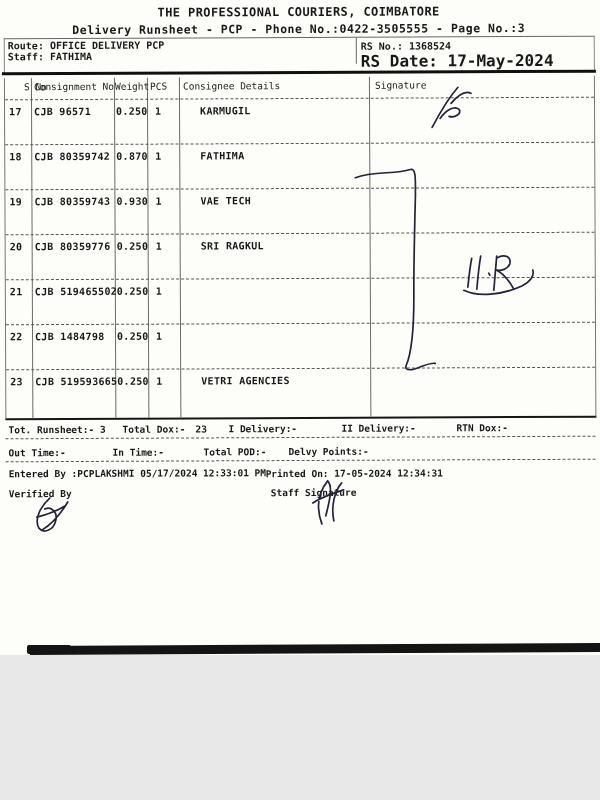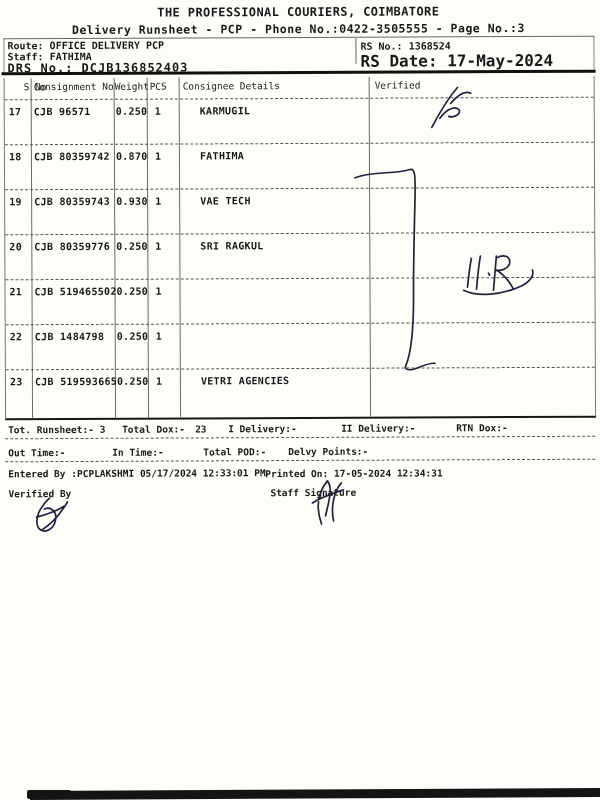--- a/index.html
+++ b/index.html
@@ -1,17 +1,17 @@
 <!DOCTYPE html>
 <html><head>
 <meta charset="utf-8">
 <style>
   html,body { margin:0; padding:0; background:#e8e8e8; }
   .page {
-    position:relative; width:600px; height:800px; margin:0 auto;
+    position:relative; width:600px; height:655px; margin:0 auto;
     background:#fdfdfa; overflow:hidden;
     font-family:"DejaVu Sans Mono", monospace; color:#181818;
   }
   .doc { position:absolute; inset:0; transform:rotate(-0.25deg); }
   .abs { position:absolute; white-space:nowrap; }
 
   .title    { top:5px;  left:0; width:100%; text-align:center; font-size:12px; font-weight:bold; letter-spacing:0.4px; }
   .subtitle { top:22px; left:0; width:100%; text-align:center; font-size:11.5px; font-weight:bold; letter-spacing:0.5px; }
 
   .info-box { top:37px; left:5px; width:589px; height:34px;
@@ -48,38 +48,37 @@
 <div class="page">
   <div class="doc">
 
     <div class="abs title">THE PROFESSIONAL COURIERS, COIMBATORE</div>
     <div class="abs subtitle">Delivery Runsheet - PCP - Phone No.:0422-3505555 - Page No.:3</div>
 
     <div class="abs info-box"></div>
     <div class="abs info-div"></div>
     <div class="abs route">Route: OFFICE DELIVERY PCP</div>
     <div class="abs staff">Staff: FATHIMA</div>
-    <div class="abs drs">DRS No.: DCJB136852403</div>
     <div class="abs rsno">RS No.: 1368524</div>
     <div class="abs rsdate">RS Date: 17-May-2024</div>
     <div class="abs thick-rule"></div>
 
     <div class="abs table">
       <div class="vline" style="left:26px"></div>
       <div class="vline" style="left:109px"></div>
       <div class="vline" style="left:142px"></div>
       <div class="vline" style="left:174px"></div>
       <div class="vline" style="left:364px"></div>
 
       <span class="hcell" style="left:19px">S No</span>
       <span class="hcell" style="left:29px">Consignment No</span>
       <span class="hcell" style="left:110px">Weight</span>
       <span class="hcell" style="left:145px">PCS</span>
       <span class="hcell" style="left:178px">Consignee Details</span>
-      <span class="hcell" style="left:370px">Verified</span>
+      <span class="hcell" style="left:370px">Signature</span>
 
       <div class="row" style="top:21px">
         <span class="cell c-sno">17</span>
         <span class="cell c-con">CJB 96571</span>
         <span class="cell c-wt">0.250</span>
         <span class="cell c-pcs">1</span>
         <span class="cell c-det">KARMUGIL</span>
       </div>
       <div class="row" style="top:66px">
         <span class="cell c-sno">18</span>

